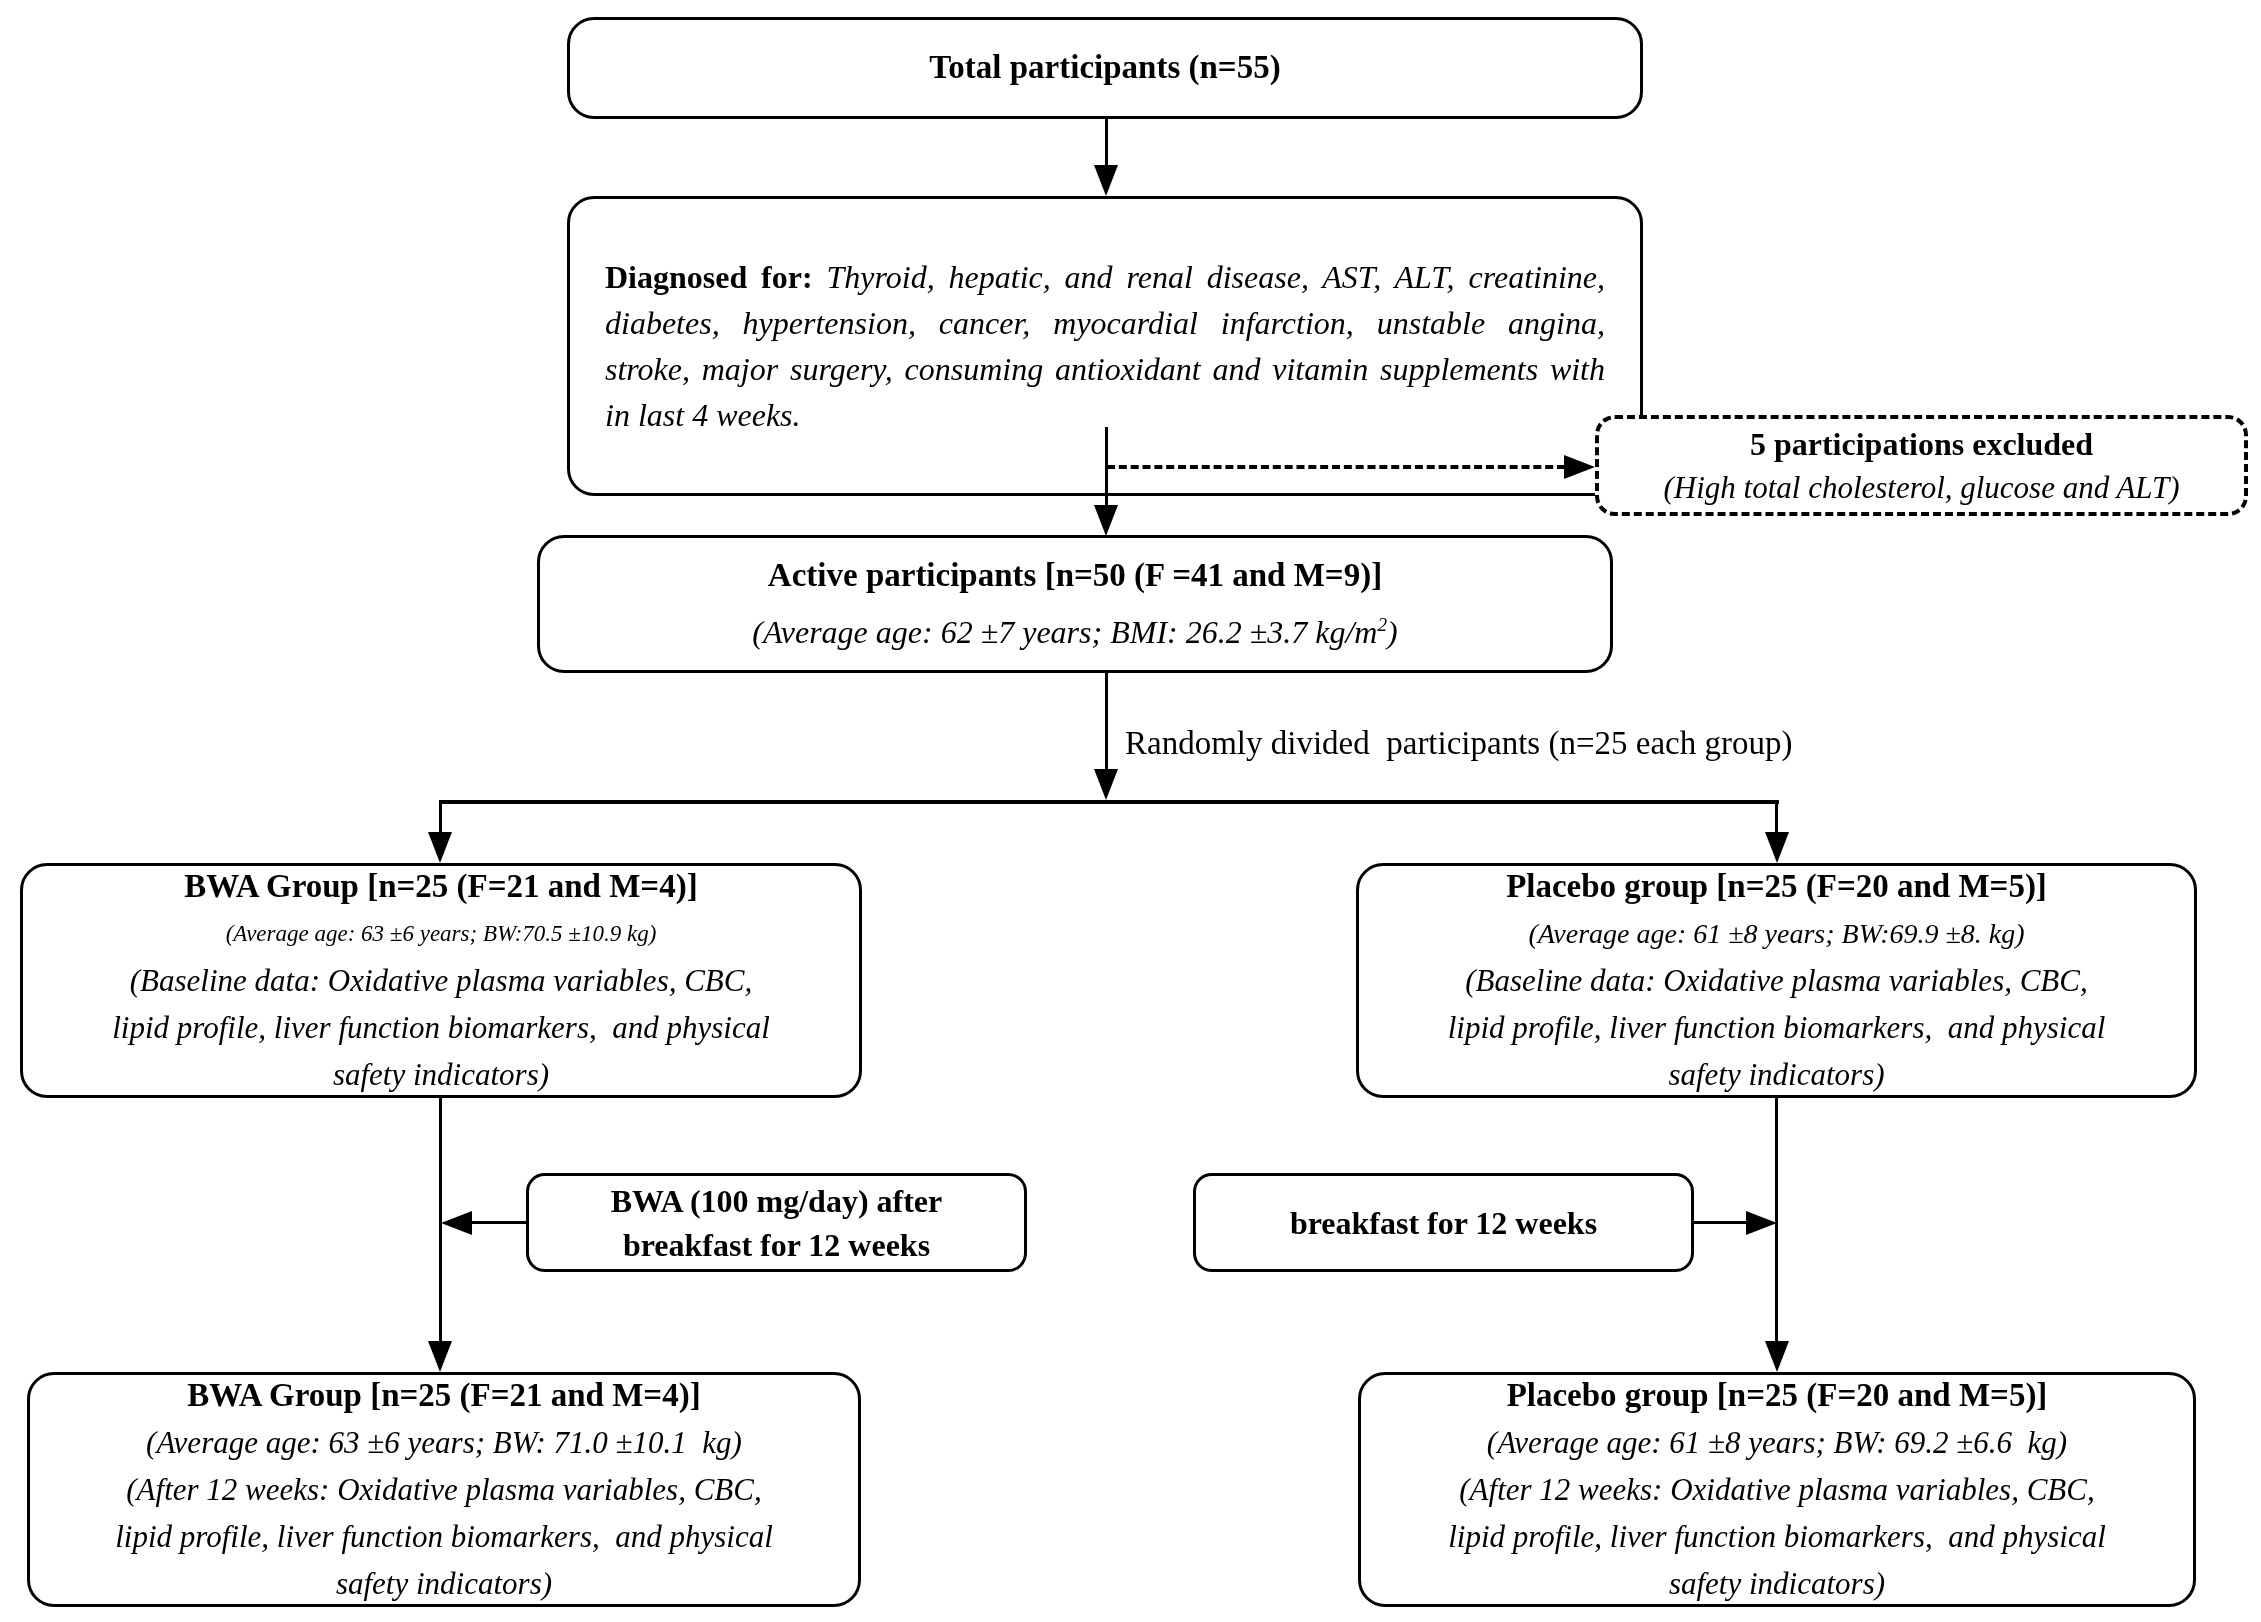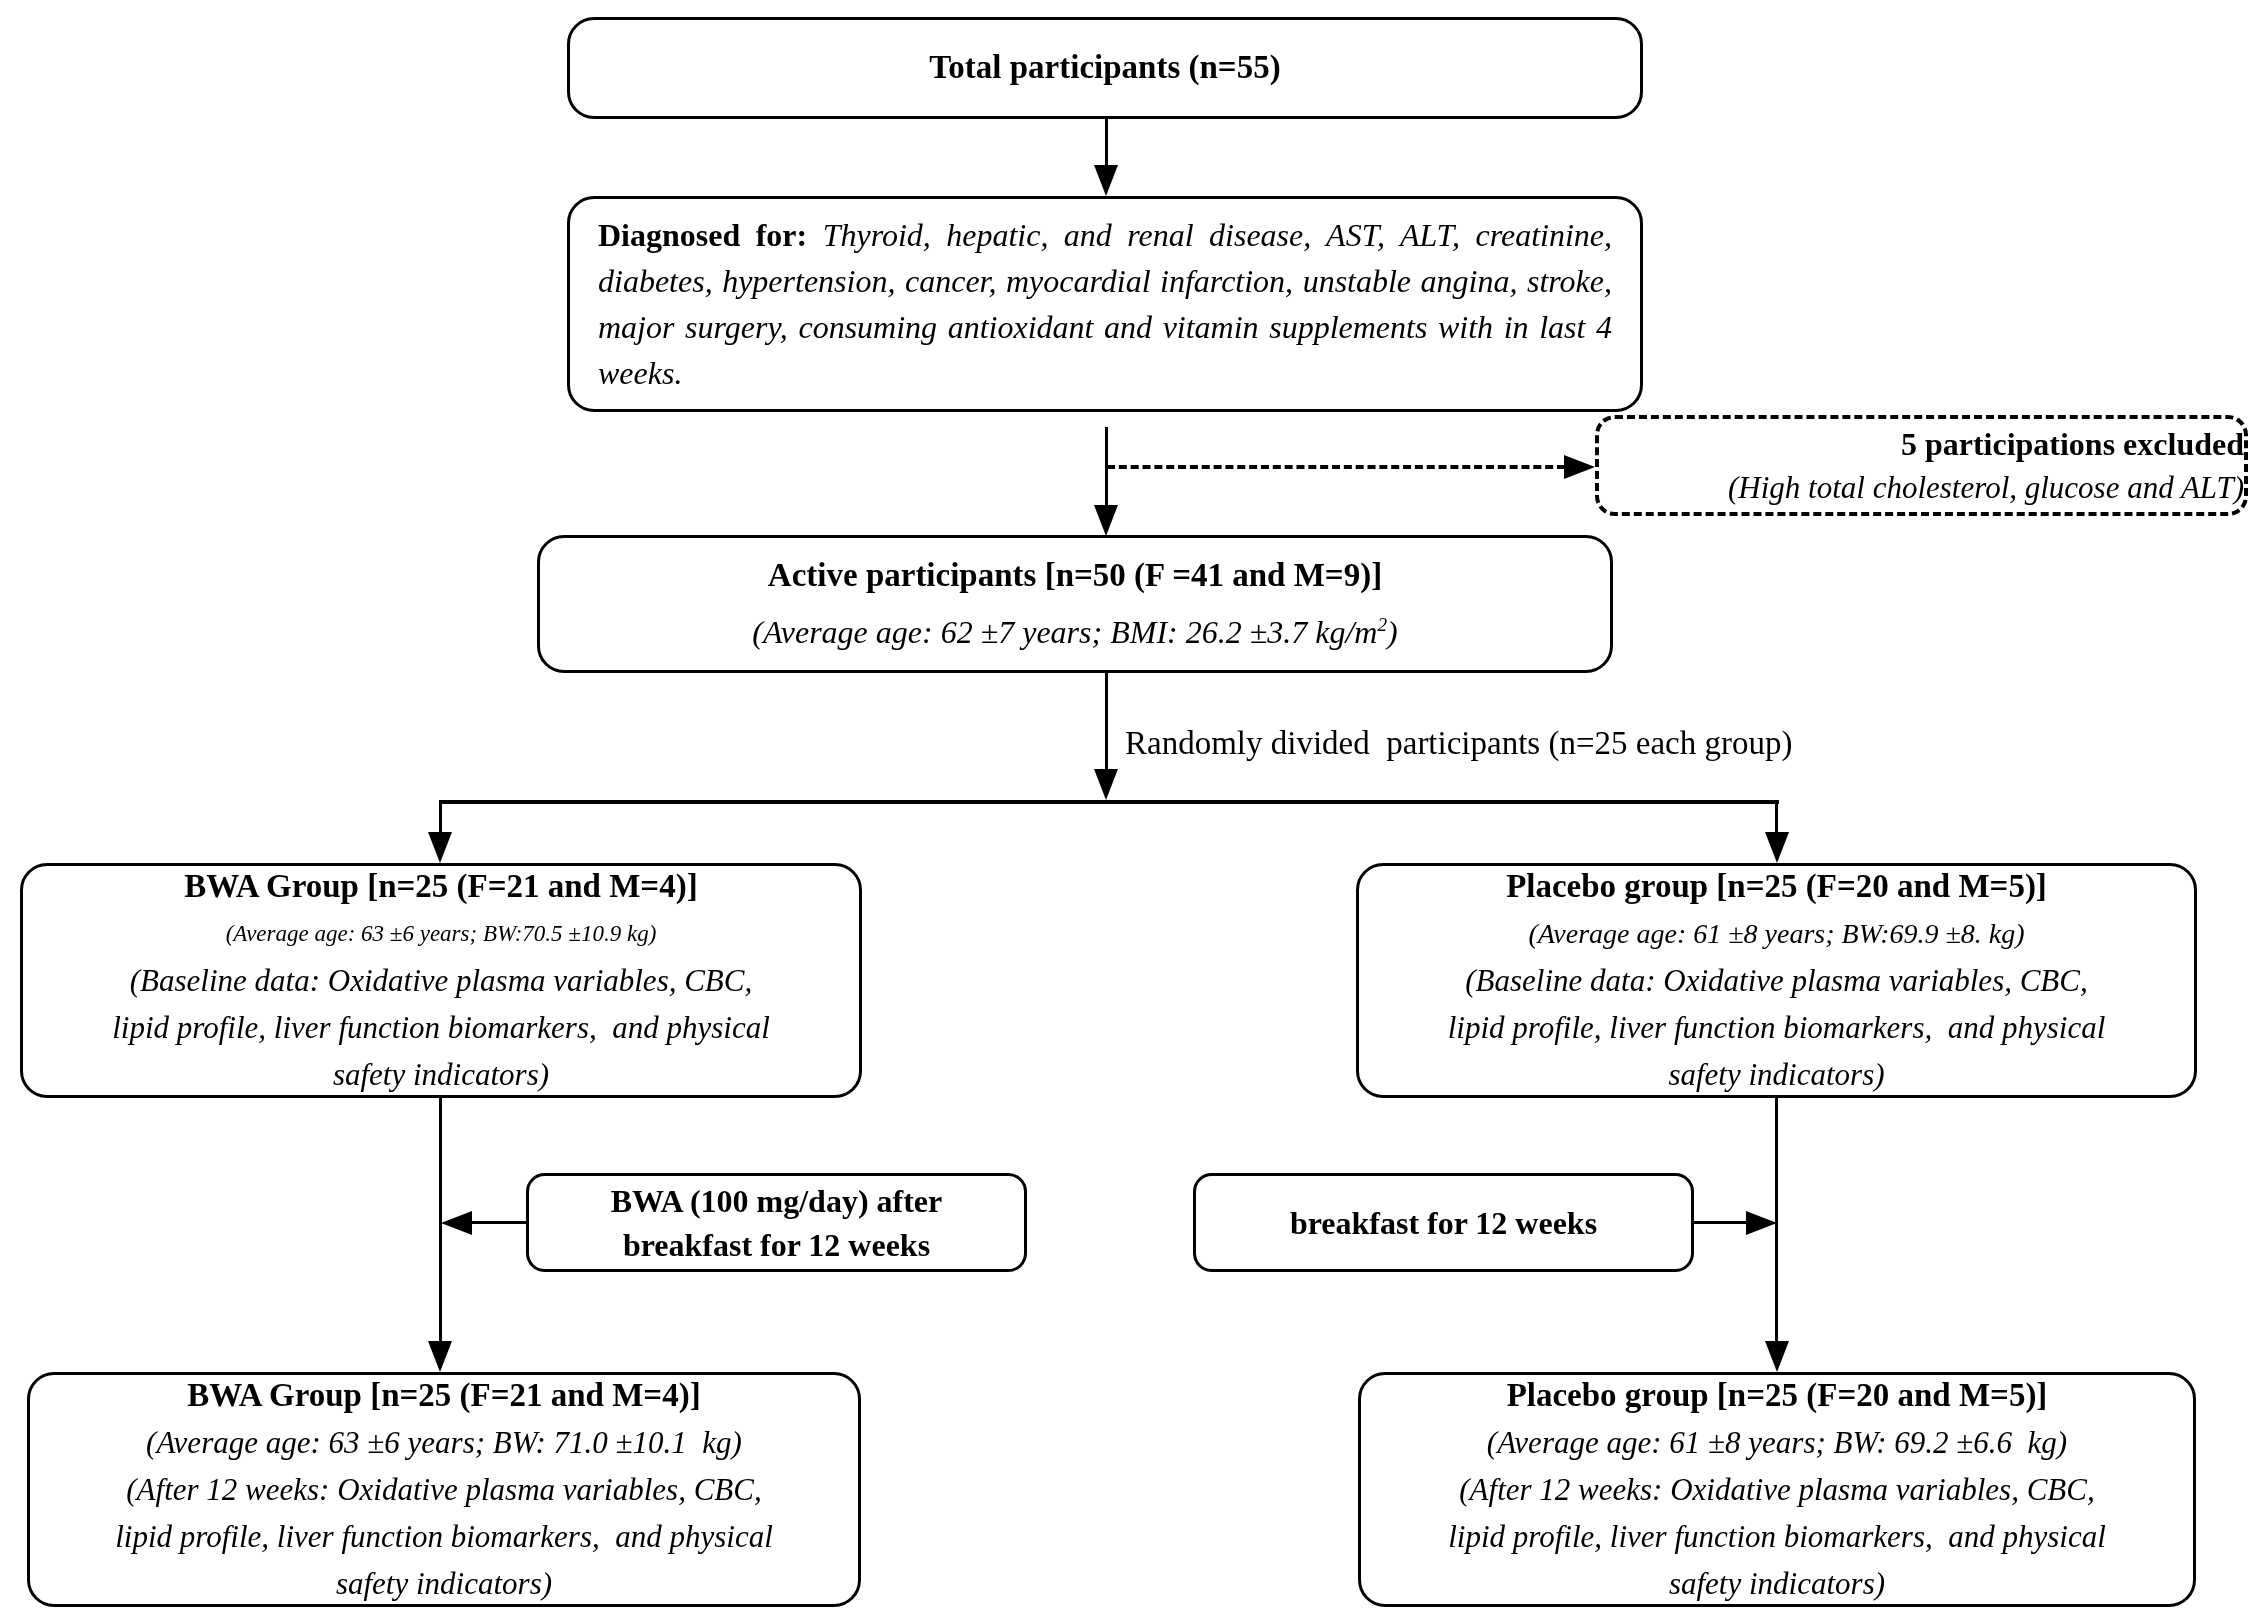--- a/index.html
+++ b/index.html
@@ -20,21 +20,21 @@
     box-sizing: border-box;
     border: 3.3px solid #000000;
     border-radius: 27px;
     background: #ffffff;
     display: flex;
     flex-direction: column;
     align-items: center;
     justify-content: center;
     text-align: center;
   }
-  .box.dashed { border: 4px dashed #000000; border-radius: 20px; align-items: flex-end; }
+  .box.dashed { border: 4px dashed #000000; border-radius: 20px; }
   .box.small  { border-radius: 18.7px; }
   .t-bold   { font-weight: bold; }
   .t-italic { font-style: italic; }
   .line { white-space: pre-wrap; }
   .justify-text {
     text-align: justify;
     margin: 0;
   }
   .vline { position: absolute; width: 3.3px; background: #000000; }
   .hline { position: absolute; height: 4px; background: #000000; }
@@ -60,21 +60,21 @@
   }
   sup { font-size: 60%; vertical-align: super; }
 </style>
 </head>
 <body>
 
 <div class="box" style="left:567px; top:16.7px; width:1076px; height:102px;">
   <div class="line t-bold" style="font-size:33px;">Total participants (n=55)</div>
 </div>
 
-<div class="box" style="left:567px; top:196px; width:1076px; height:216px; align-items:flex-end; padding:0 28px;">
+<div class="box" style="left:567px; top:196px; width:1076px; height:300px; align-items:flex-end; padding:0 35px;">
   <p class="justify-text" style="font-size:32px; line-height:46px;"><span class="t-bold">Diagnosed for:</span><span class="t-italic"> Thyroid, hepatic, and renal disease, AST, ALT, creatinine, diabetes, hypertension, cancer, myocardial infarction, unstable angina, stroke, major surgery, consuming antioxidant and vitamin supplements with in last 4 weeks.</span></p>
 </div>
 
 <div class="box dashed" style="left:1595px; top:415px; width:653px; height:101px; line-height:44px;">
   <div class="line t-bold" style="font-size:32px;">5 participations excluded</div>
   <div class="line t-italic" style="font-size:31px;">(High total cholesterol, glucose and ALT)</div>
 </div>
 
 <div class="box" style="left:537px; top:535px; width:1076px; height:138px; line-height:49px;">
   <div class="line t-bold" style="font-size:33px;">Active participants [n=50 (F =41 and M=9)]</div>

